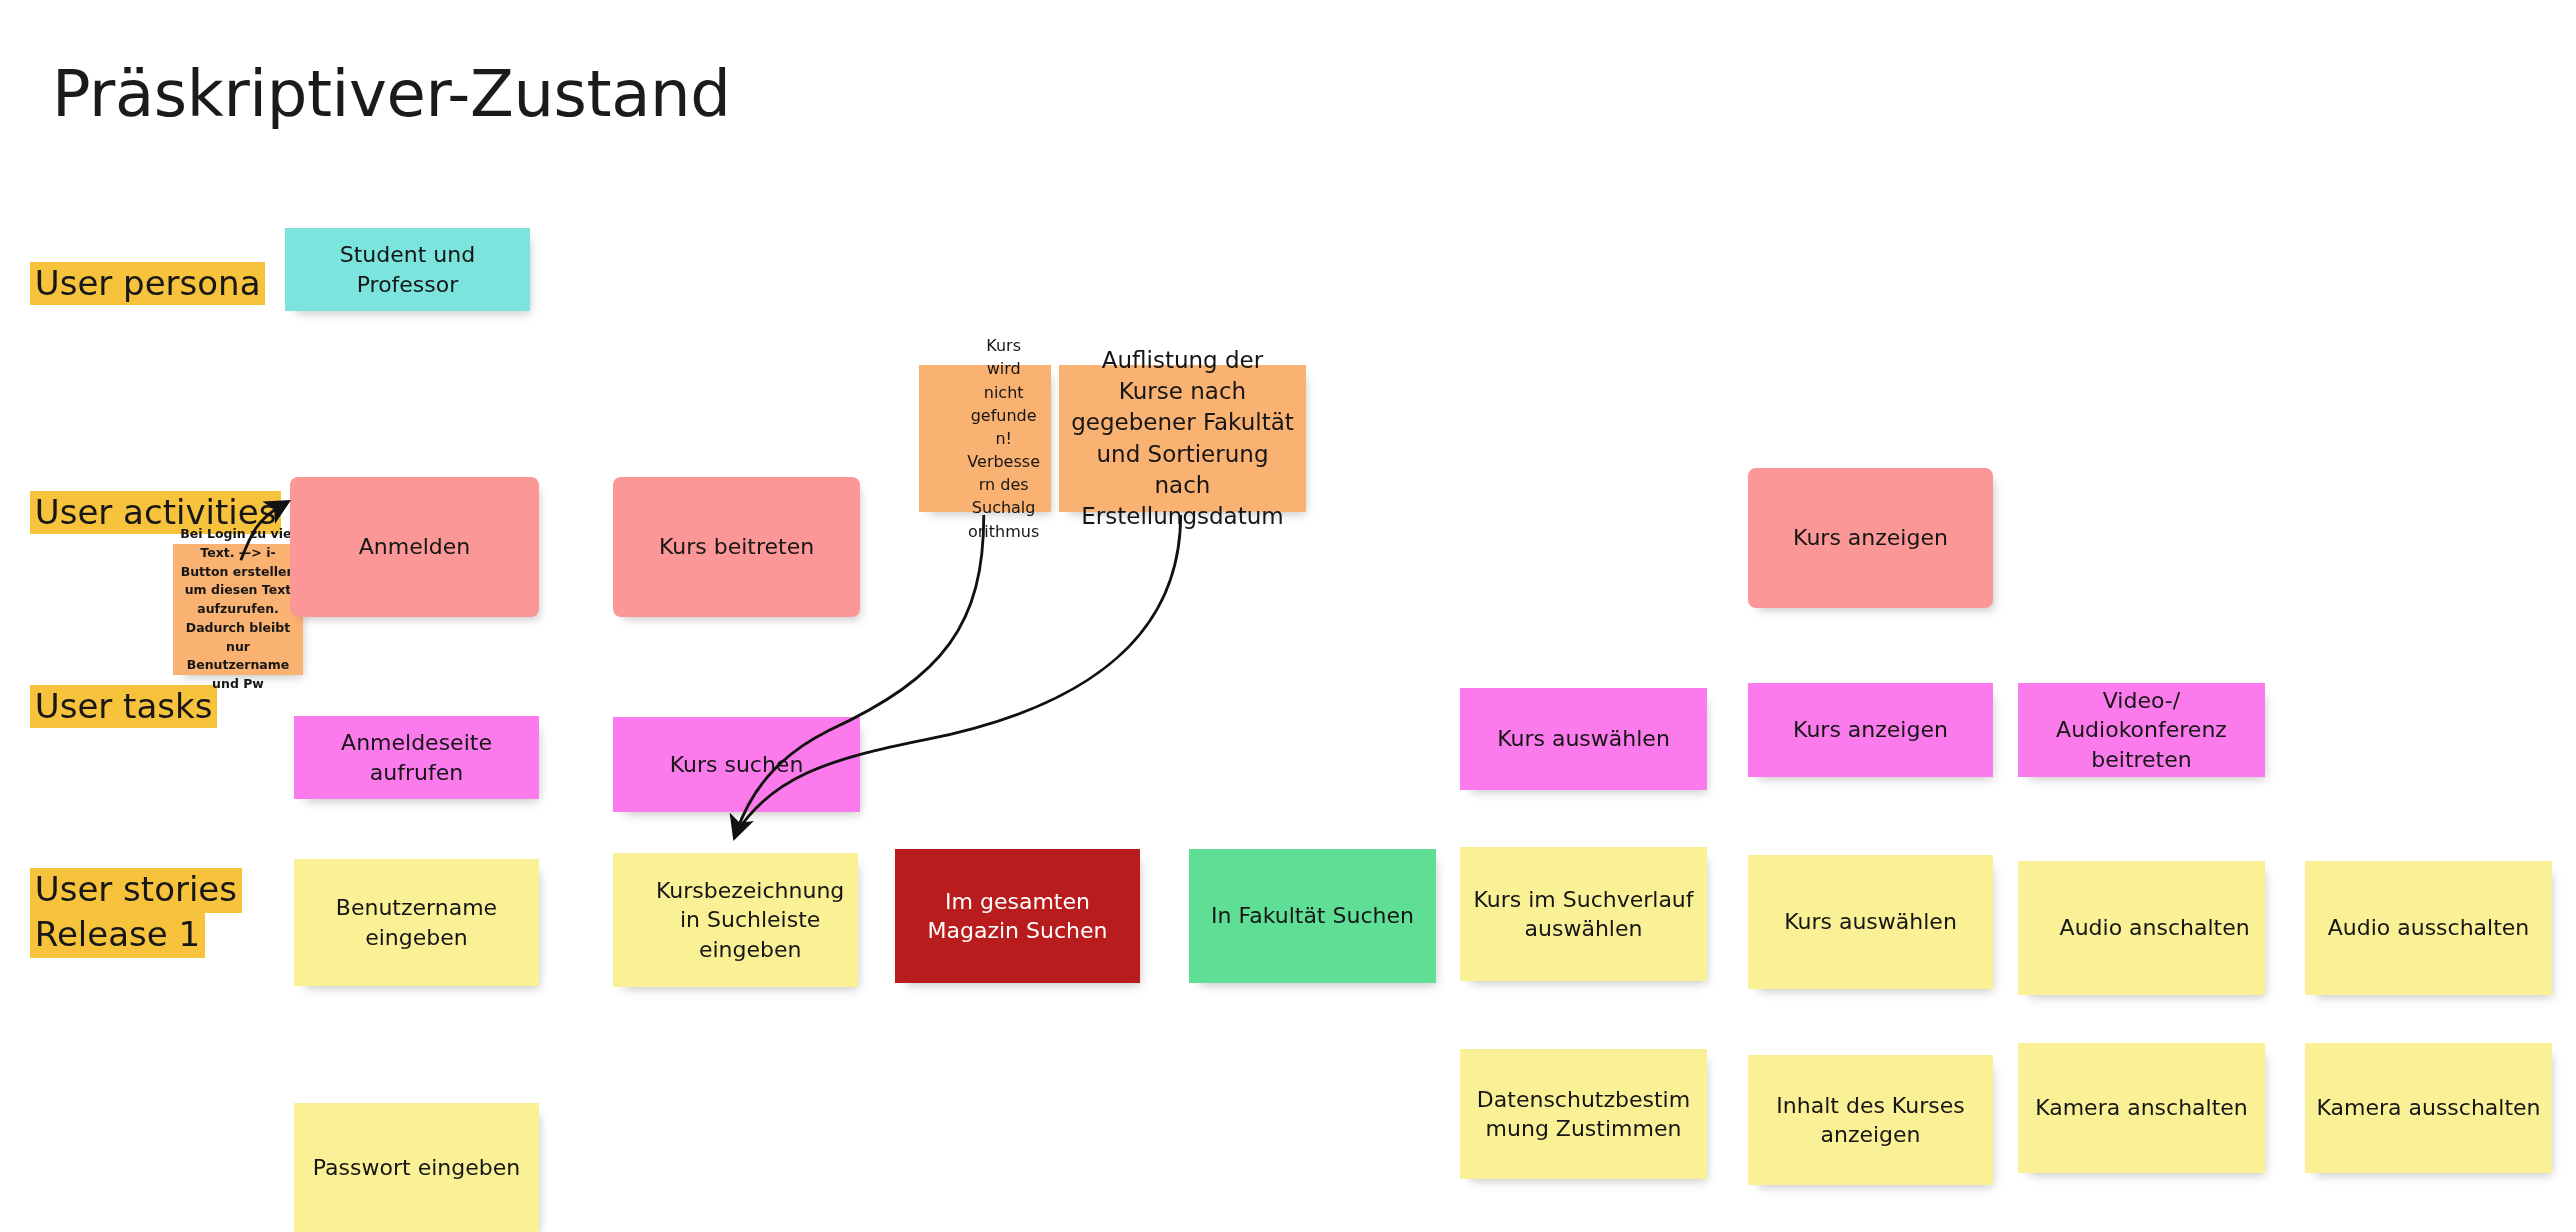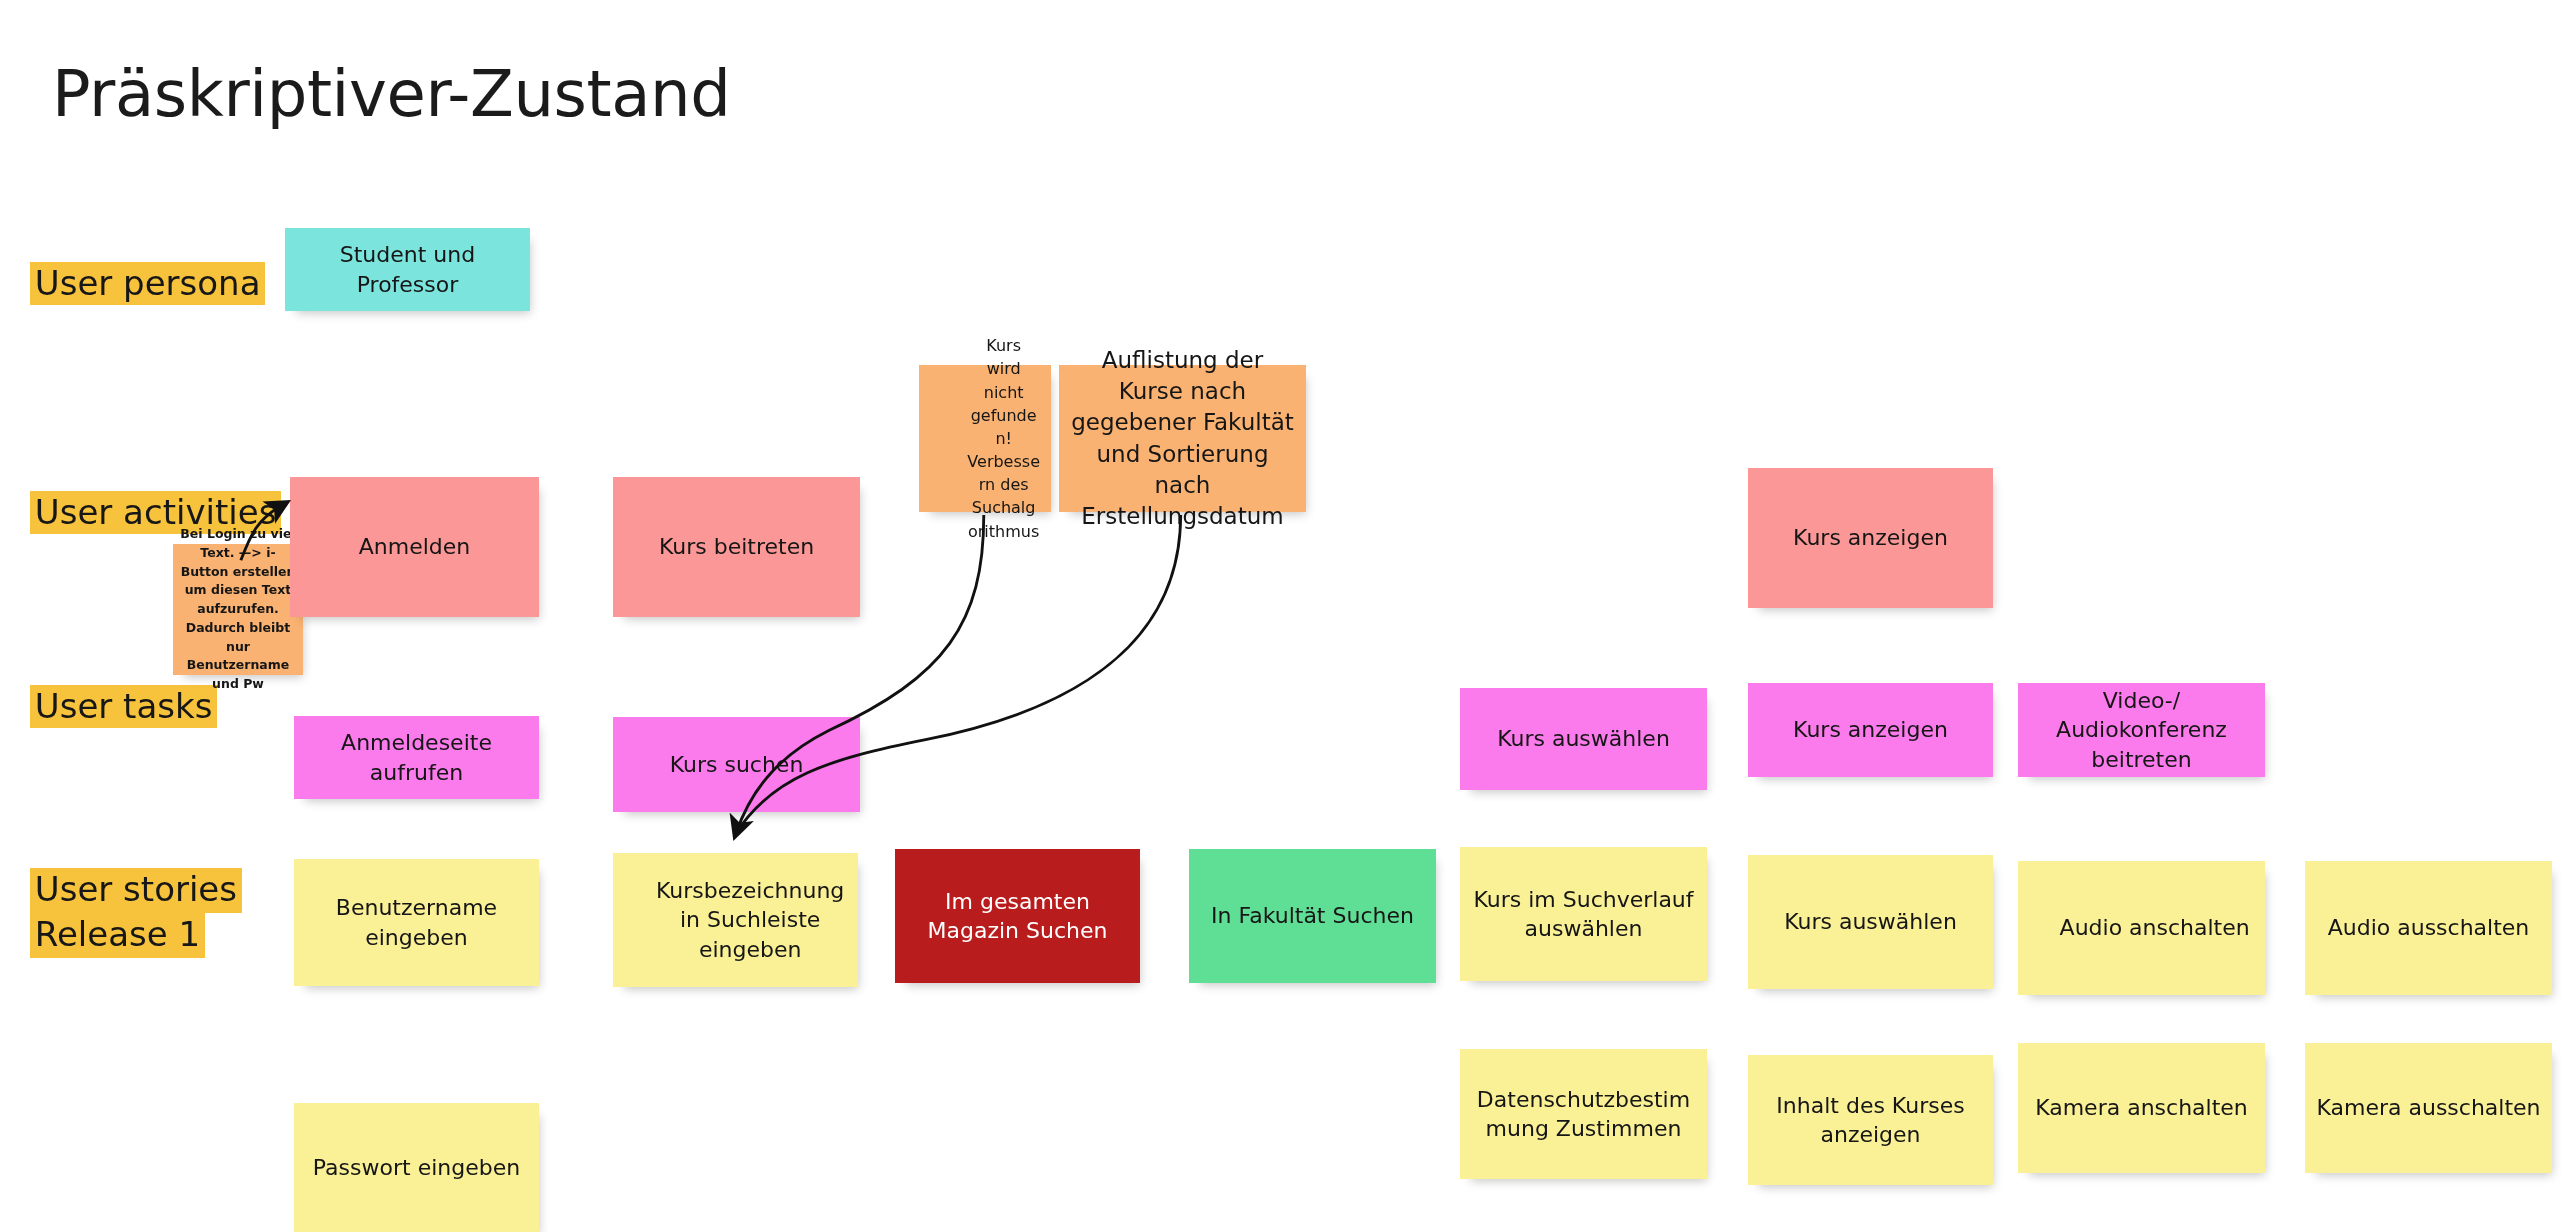--- a/index.html
+++ b/index.html
@@ -56,21 +56,21 @@
     justify-content: center;
     text-align: center;
     padding: 7.1px 10.7px;
     box-shadow: 5.3px 7.1px 9.8px -5.3px rgba(0,0,0,0.23);
     font-size: 22px;
     line-height: 1.33;
     color: #161616;
     word-break: break-word;
   }
   .card.teal   { background: #7BE5DD; }
-  .card.salmon { background: #FB9897; }
+  .card.salmon { background: #FB9897; border-radius: 8px; }
   .card.pink   { background: #FB7AEC; }
   .card.yellow { background: #FAF096; }
   .card.green  { background: #5FDE96; }
   .card.black  { background: #b91c1c; color: #ffffff; }
   .card.orange { background: #F9B272; }
   .card.note-small {
     font-size: 12.5px;
     line-height: 1.5;
     font-weight: 600;
     padding: 5.3px 7.1px;

